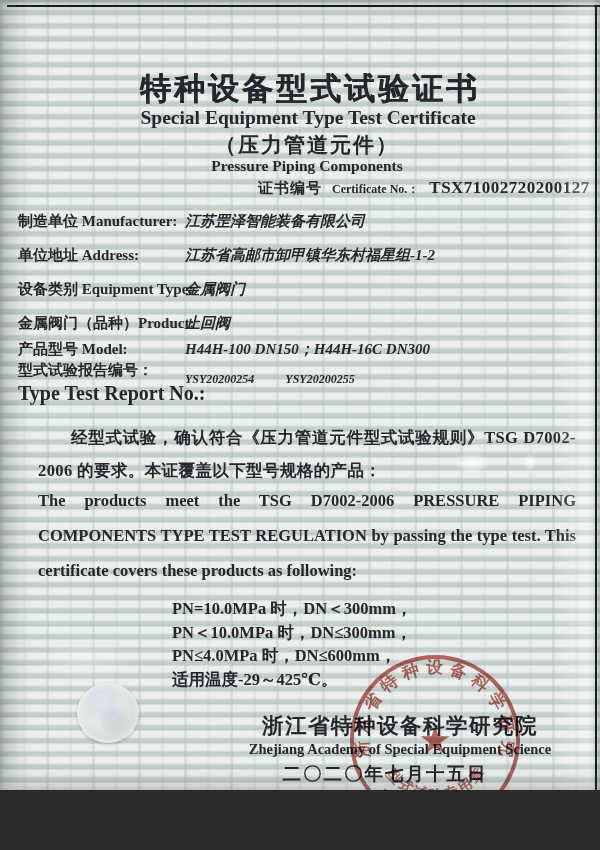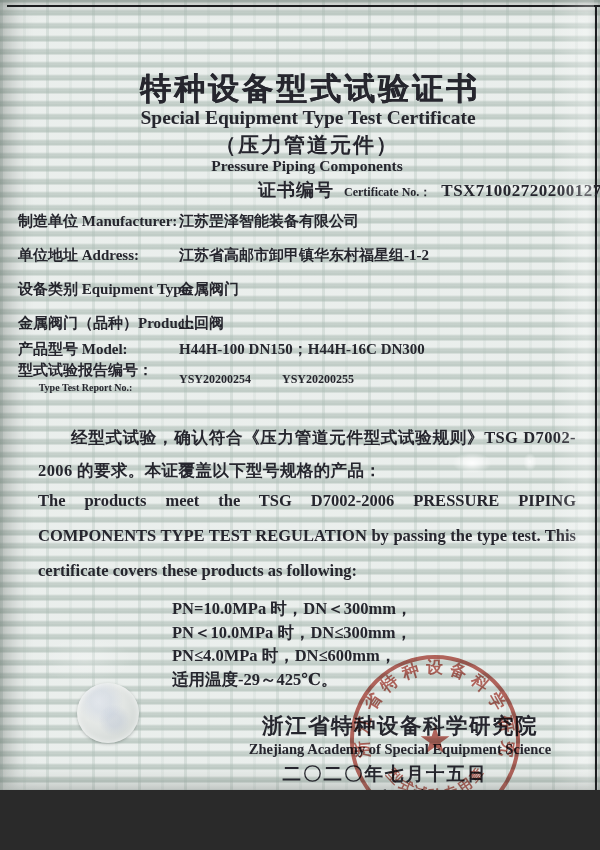--- a/index.html
+++ b/index.html
@@ -24,29 +24,29 @@
   .abs{position:absolute;}
   .ctr{text-align:center;}
   .b{font-weight:700;}
 
   .title-zh{left:0;width:620px;top:68px;font-size:31px;letter-spacing:3px;text-shadow:.5px 0 currentColor;}
   .title-en{left:0;width:616px;top:107px;font-size:19.5px;}
   .sub-zh{left:0;width:614px;top:131px;font-size:21px;letter-spacing:2px;}
   .sub-en{left:0;width:614px;top:157px;font-size:15.5px;}
 
   .cert-line{left:258px;top:178px;display:flex;align-items:baseline;gap:10px;white-space:nowrap;}
-  .cert-line .zh{font-size:18px;letter-spacing:1px;}
+  .cert-line .zh{font-size:15px;letter-spacing:1px;}
   .cert-line .en{font-size:12px;}
   .cert-line .no{font-size:17px;letter-spacing:.5px;}
 
   .field{left:18px;white-space:nowrap;font-size:15px;}
-  .field .val{position:absolute;left:161px;white-space:nowrap;}
+  .field .val{position:absolute;left:167px;white-space:nowrap;font-style:italic;}
   .r1{top:212px;} .r2{top:246px;} .r3{top:280px;} .r4{top:314px;} .r5{top:340px;}
   .r6{top:361px;}
-  .r6 .lbl2{display:block;font-size:10px;margin-top:2px;text-align:center;}
+  .r6 .lbl2{display:block;font-size:20px;margin-top:2px;}
   .r6 .val{top:11px;font-size:12px;}
   .r6 .val .num2{margin-left:28px;}
 
   .para-zh{left:38px;width:538px;top:421px;font-size:16.5px;line-height:33px;text-indent:33px;text-align:justify;letter-spacing:.4px;}
   .para-en{left:38px;width:538px;top:483px;font-size:16.5px;line-height:35px;text-align:justify;}
   .specs{left:172px;top:597px;font-size:16.5px;line-height:23.5px;white-space:nowrap;}
 
   .issuer-zh{left:190px;width:420px;top:711px;font-size:21.5px;letter-spacing:1.5px;}
   .issuer-en{left:190px;width:420px;top:741px;font-size:14.5px;}
   .date-zh{left:165px;width:440px;top:761px;font-size:18.5px;letter-spacing:2px;}

